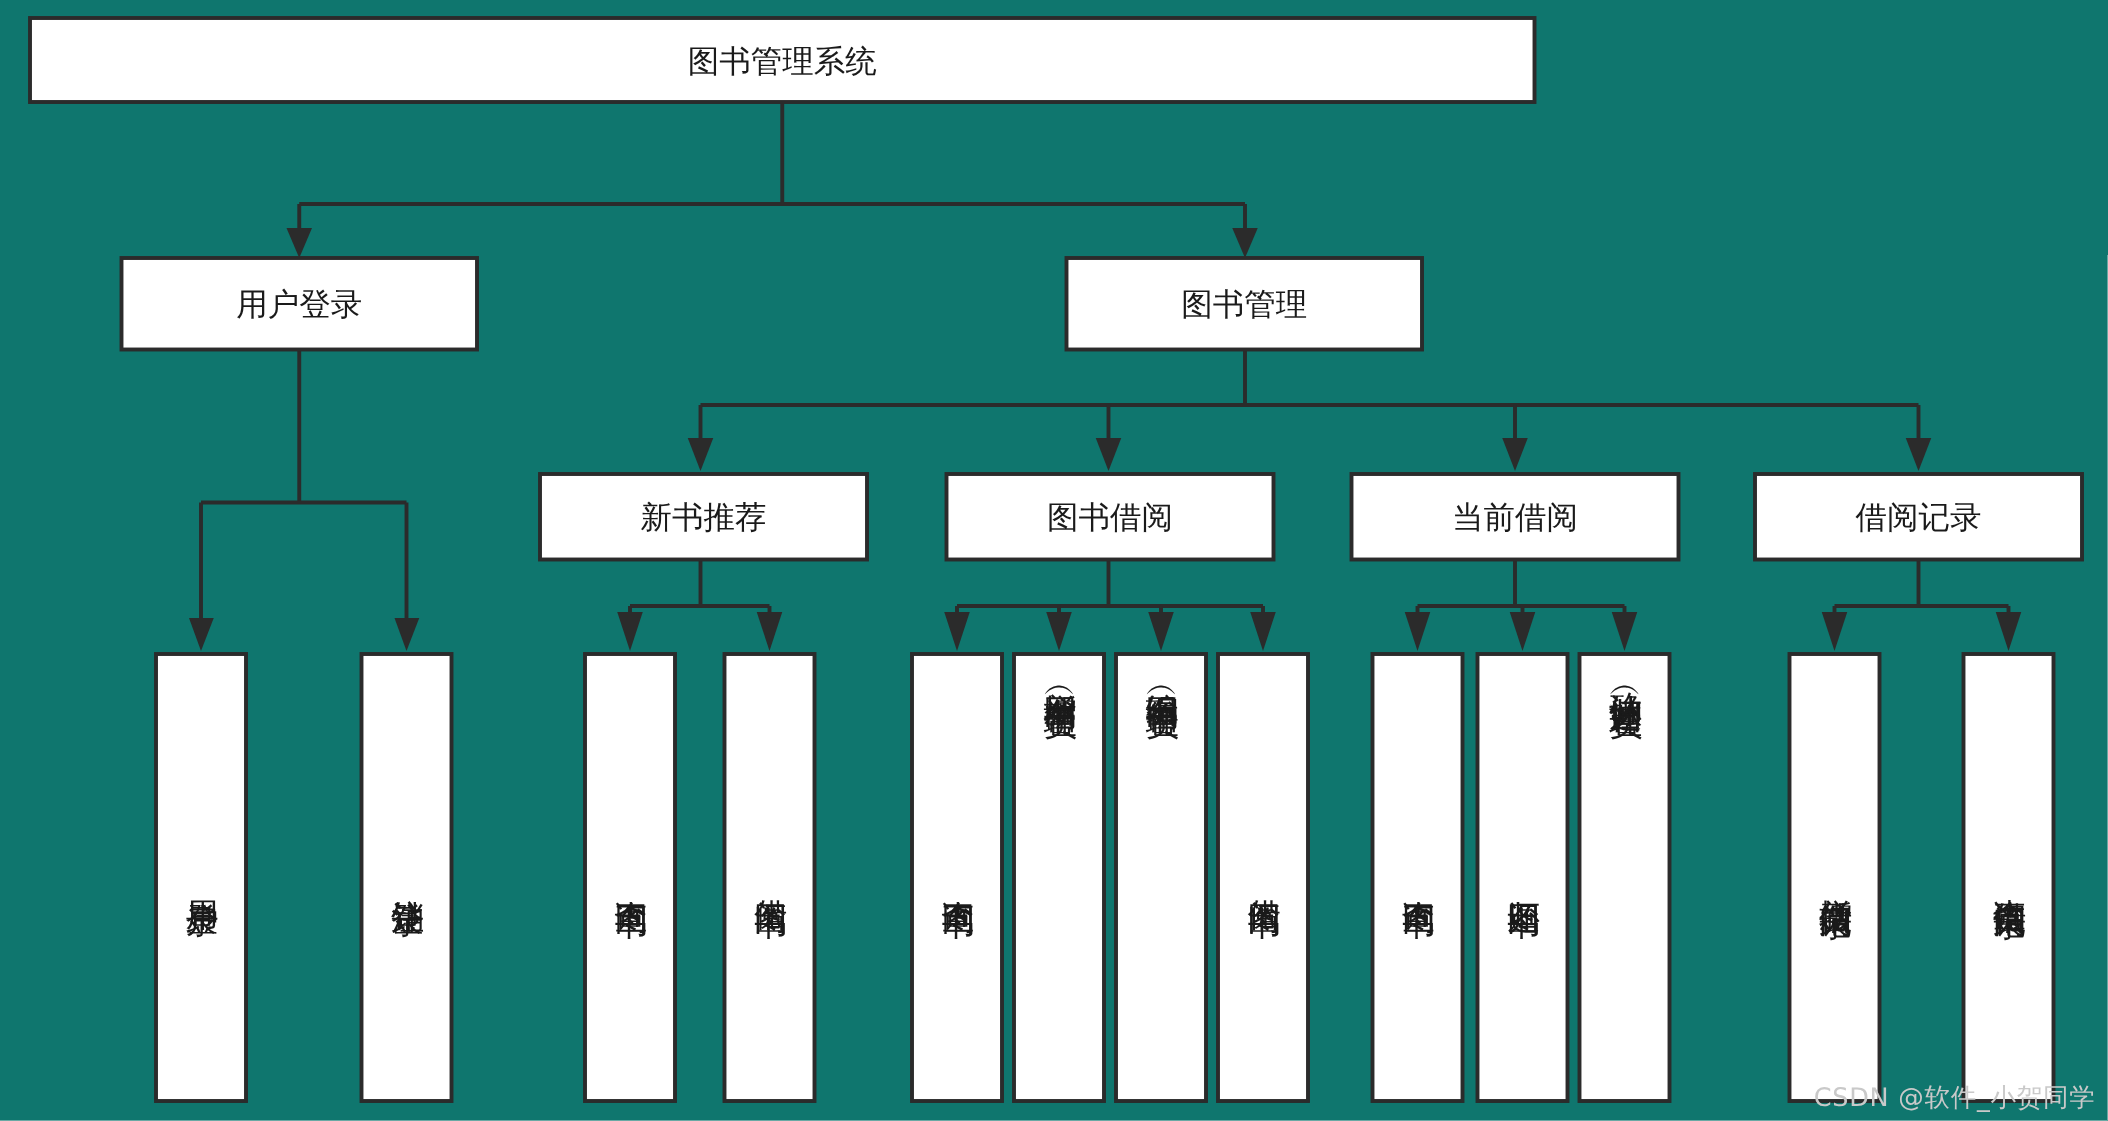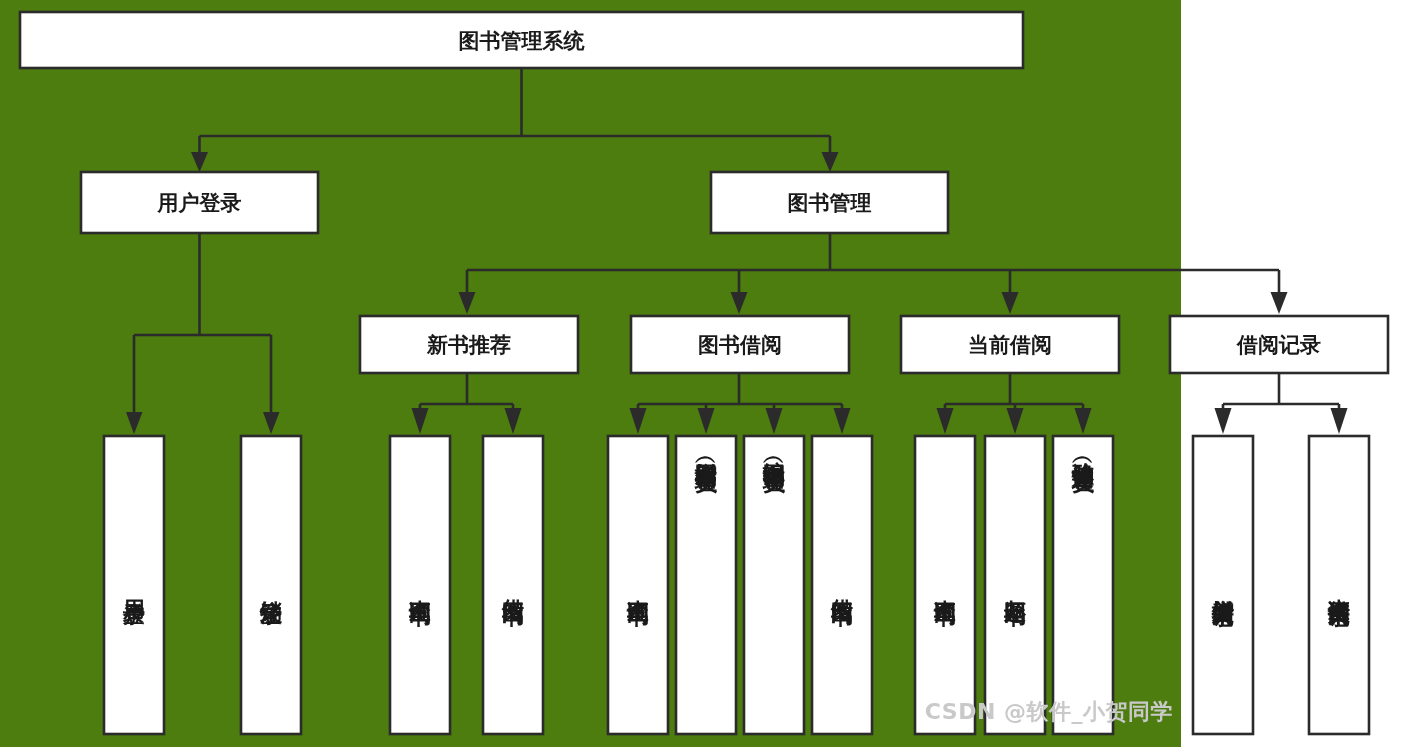--- a/index.html
+++ b/index.html
@@ -8,24 +8,23 @@
     background: #ffffff;
   }
   body {
     width: 1405px;
     height: 747px;
     font-family: "DejaVu Sans", "Liberation Sans", sans-serif;
     overflow: hidden;
   }
   #diagram-root {
     position: relative;
-    width: 1181px;
+    width: 1405px;
     height: 747px;
-    background: #4d7c0f;
-    font-weight: bold;
+    background: #0f766e;
   }
   svg#flow-svg {
     position: absolute;
     left: 0;
     top: 0;
     width: 1405px;
     height: 747px;
     display: block;
   }
   .node-box {
@@ -70,23 +69,23 @@
     font-family: "DejaVu Sans", "Liberation Sans", sans-serif;
     font-size: 22px;
     line-height: 1.08;
     letter-spacing: 1.5px;
     color: #1a1a1a;
     white-space: nowrap;
   }
   .watermark {
     position: absolute;
     right: 8px;
-    bottom: 20px;
-    font-family: "DejaVu Sans", "Liberation Sans", sans-serif;
-    font-size: 22px;
+    bottom: 4px;
+    font-family: "DejaVu Sans", "Liberation Sans", sans-serif;
+    font-size: 17px;
     color: #c9c9c9;
     white-space: nowrap;
     letter-spacing: 0.5px;
   }
 </style>
 </head>
 <body>
 
 <div id="diagram-root">
 

